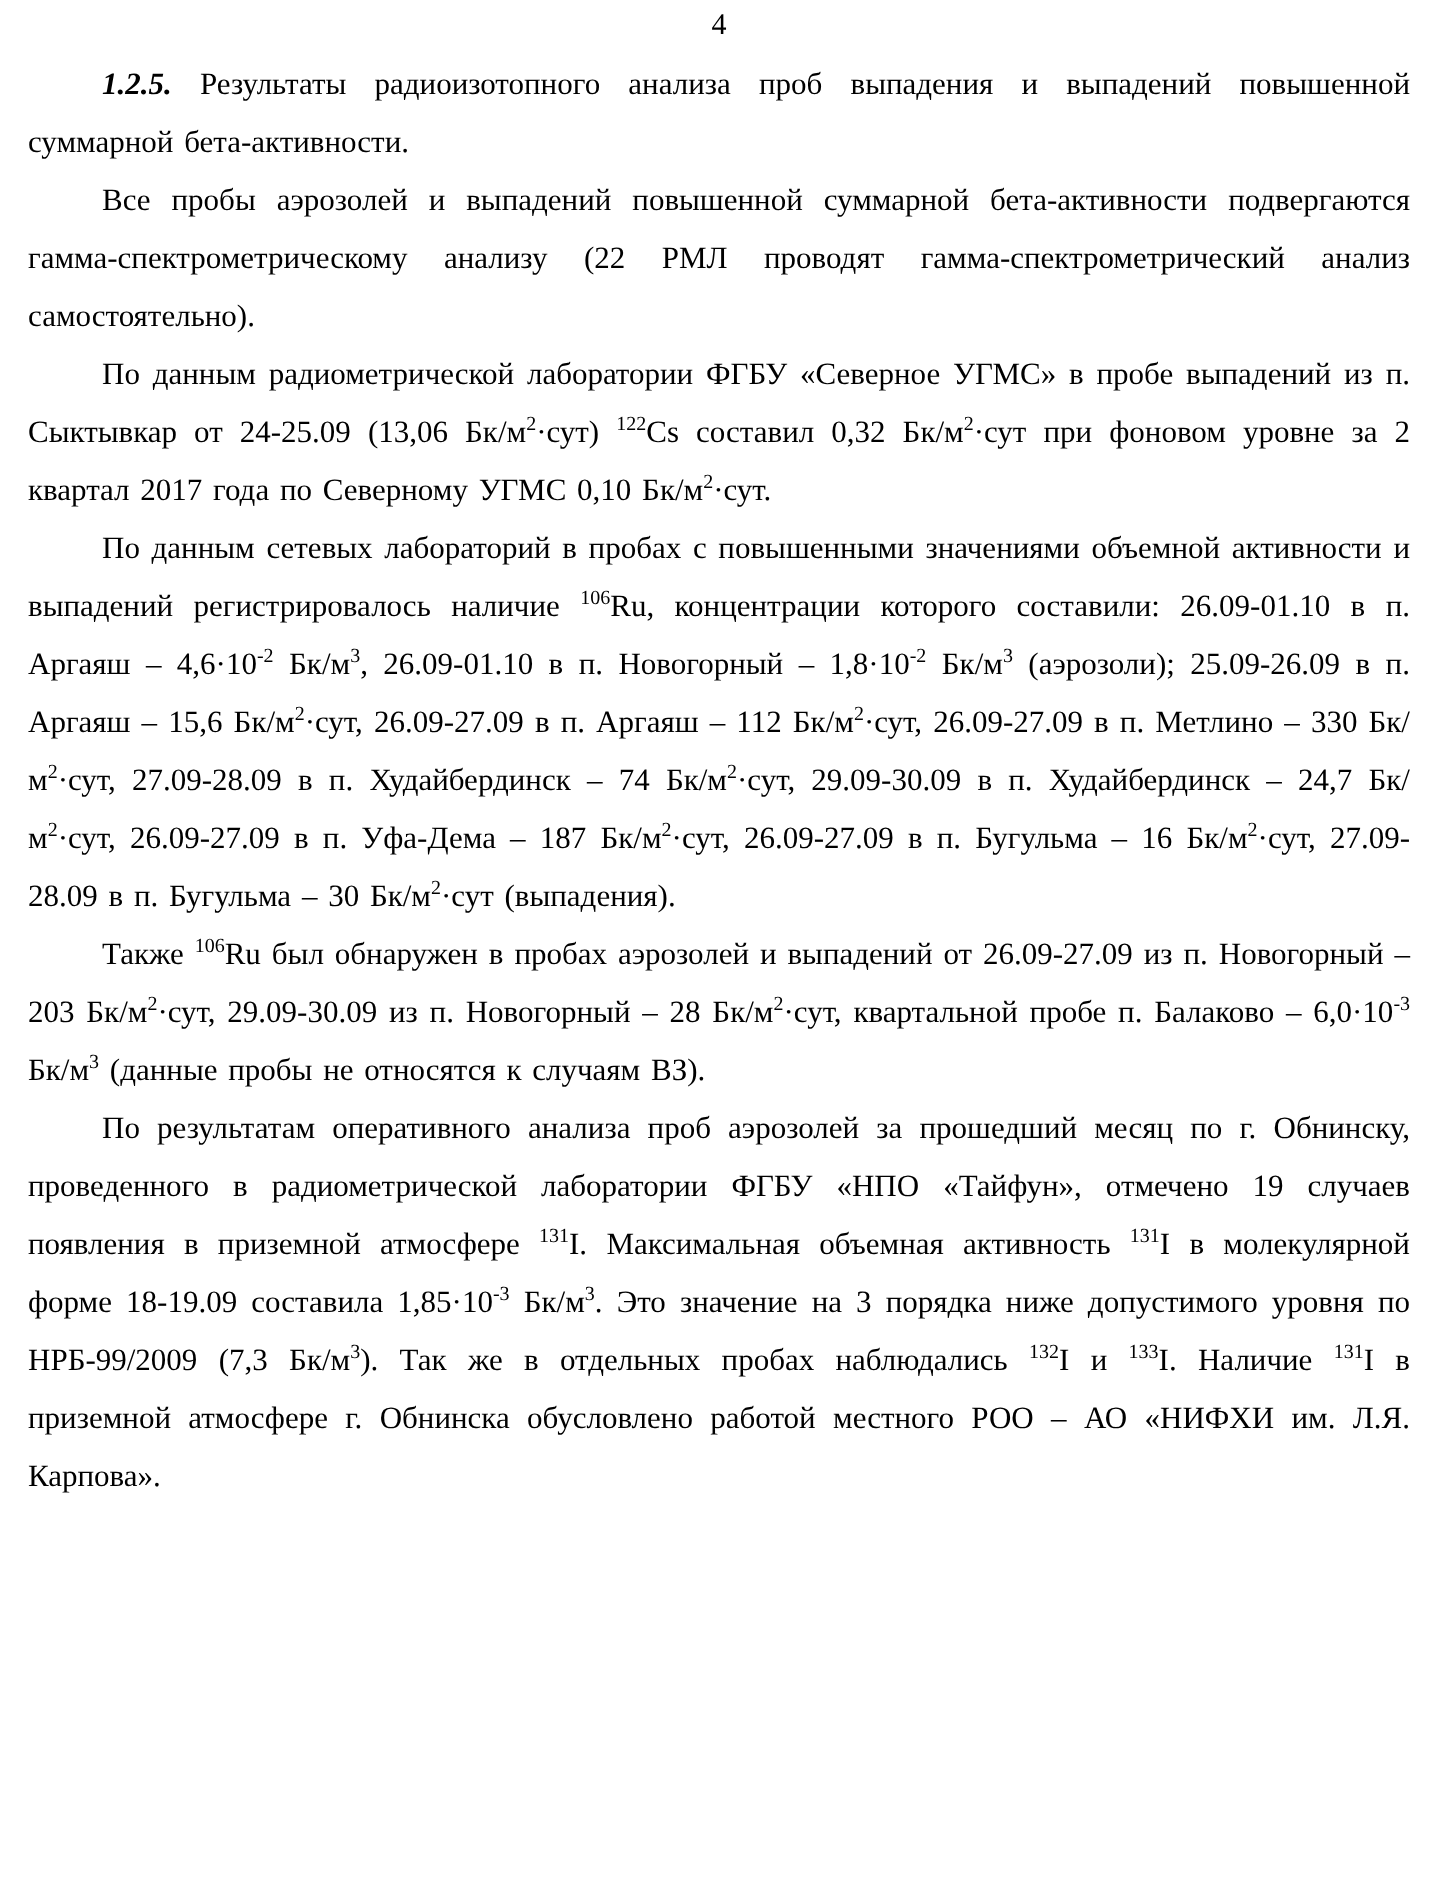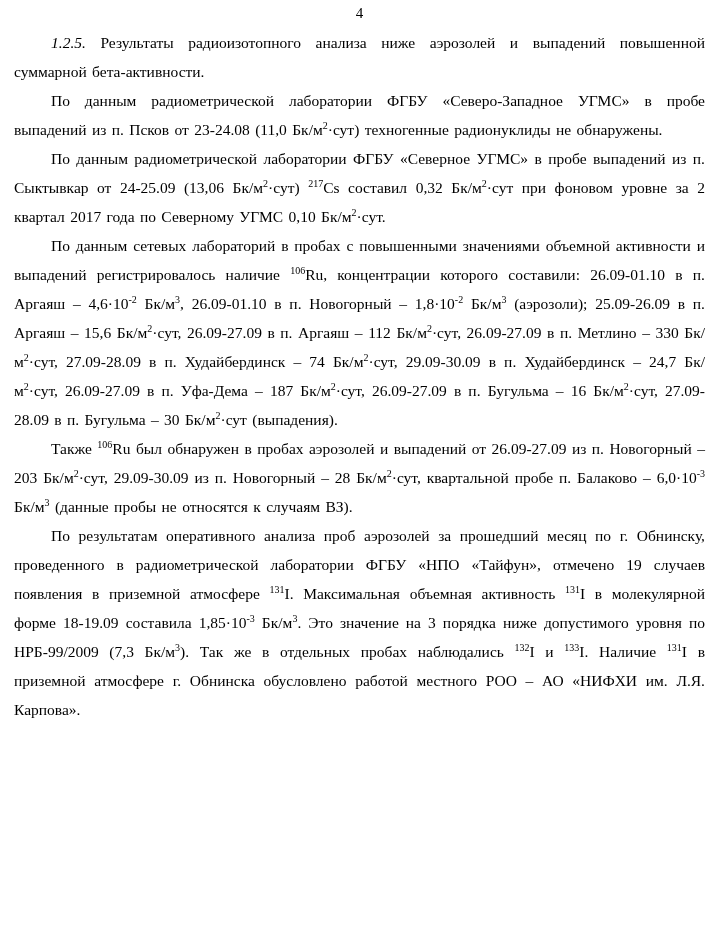--- a/index.html
+++ b/index.html
@@ -30,34 +30,34 @@
     text-align: justify;
     text-indent: 37px;
     word-spacing: 1.5px;
   }
   .doc-body p.para sup {
     font-size: 10px;
     line-height: 0;
     vertical-align: super;
   }
   .run-bold-italic {
-    font-weight: normal;
+    font-weight: bold;
     font-style: italic;
   }
   .run-normal {
     font-weight: normal;
     font-style: normal;
   }
 </style>
 </head>
 <body>
 
 <div class="page">
   <div class="page-number">4</div>
   <div class="doc-body">
-      <p class="para"><span class="run-bold-italic">1.2.5.</span><span class="run-normal"> Результаты радиоизотопного анализа ниже аэрозолей и выпадений повышенной суммарной бета-активности.</span></p>
-      <p class="para"><span class="run-normal">По данным радиометрической лаборатории ФГБУ «Северо-Западное УГМС» в пробе выпадений из п. Псков от 23-24.08 (11,0 Бк/м<sup>2</sup>·сут) техногенные радионуклиды не обнаружены.</span></p>
-      <p class="para"><span class="run-normal">По данным радиометрической лаборатории ФГБУ «Северное УГМС» в пробе выпадений из п. Сыктывкар от 24-25.09 (13,06 Бк/м<sup>2</sup>·сут) <sup>217</sup>Cs составил 0,32 Бк/м<sup>2</sup>·сут при фоновом уровне за 2 квартал 2017 года по Северному УГМС 0,10 Бк/м<sup>2</sup>·сут.</span></p>
+      <p class="para"><span class="run-bold-italic">1.2.5.</span><span class="run-normal"> Результаты радиоизотопного анализа проб выпадения и выпадений повышенной суммарной бета-активности.</span></p>
+      <p class="para"><span class="run-normal">Все пробы аэрозолей и выпадений повышенной суммарной бета-активности подвергаются гамма-спектрометрическому анализу (22 РМЛ проводят гамма-спектрометрический анализ самостоятельно).</span></p>
+      <p class="para"><span class="run-normal">По данным радиометрической лаборатории ФГБУ «Северное УГМС» в пробе выпадений из п. Сыктывкар от 24-25.09 (13,06 Бк/м<sup>2</sup>·сут) <sup>122</sup>Cs составил 0,32 Бк/м<sup>2</sup>·сут при фоновом уровне за 2 квартал 2017 года по Северному УГМС 0,10 Бк/м<sup>2</sup>·сут.</span></p>
       <p class="para"><span class="run-normal">По данным сетевых лабораторий в пробах с повышенными значениями объемной активности и выпадений регистрировалось наличие <sup>106</sup>Ru, концентрации которого составили: 26.09-01.10 в п. Аргаяш – 4,6·10<sup>-2</sup> Бк/м<sup>3</sup>, 26.09-01.10 в п. Новогорный – 1,8·10<sup>-2</sup> Бк/м<sup>3</sup> (аэрозоли); 25.09-26.09 в п. Аргаяш – 15,6 Бк/м<sup>2</sup>·сут, 26.09-27.09 в п. Аргаяш – 112 Бк/м<sup>2</sup>·сут, 26.09-27.09 в п. Метлино – 330 Бк/м<sup>2</sup>·сут, 27.09-28.09 в п. Худайбердинск – 74 Бк/м<sup>2</sup>·сут, 29.09-30.09 в п. Худайбердинск – 24,7 Бк/м<sup>2</sup>·сут, 26.09-27.09 в п. Уфа-Дема – 187 Бк/м<sup>2</sup>·сут, 26.09-27.09 в п. Бугульма – 16 Бк/м<sup>2</sup>·сут, 27.09-28.09 в п. Бугульма – 30 Бк/м<sup>2</sup>·сут (выпадения).</span></p>
       <p class="para"><span class="run-normal">Также <sup>106</sup>Ru был обнаружен в пробах аэрозолей и выпадений от 26.09-27.09 из п. Новогорный – 203 Бк/м<sup>2</sup>·сут, 29.09-30.09 из п. Новогорный – 28 Бк/м<sup>2</sup>·сут, квартальной пробе п. Балаково – 6,0·10<sup>-3</sup> Бк/м<sup>3</sup> (данные пробы не относятся к случаям ВЗ).</span></p>
       <p class="para"><span class="run-normal">По результатам оперативного анализа проб аэрозолей за прошедший месяц по г. Обнинску, проведенного в радиометрической лаборатории ФГБУ «НПО «Тайфун», отмечено 19 случаев появления в приземной атмосфере <sup>131</sup>I. Максимальная объемная активность <sup>131</sup>I в молекулярной форме 18-19.09 составила 1,85·10<sup>-3</sup> Бк/м<sup>3</sup>. Это значение на 3 порядка ниже допустимого уровня по НРБ-99/2009 (7,3 Бк/м<sup>3</sup>). Так же в отдельных пробах наблюдались <sup>132</sup>I и <sup>133</sup>I. Наличие <sup>131</sup>I в приземной атмосфере г. Обнинска обусловлено работой местного РОО – АО «НИФХИ им. Л.Я. Карпова».</span></p>
     </div>
 </div>
 
 </body></html>

